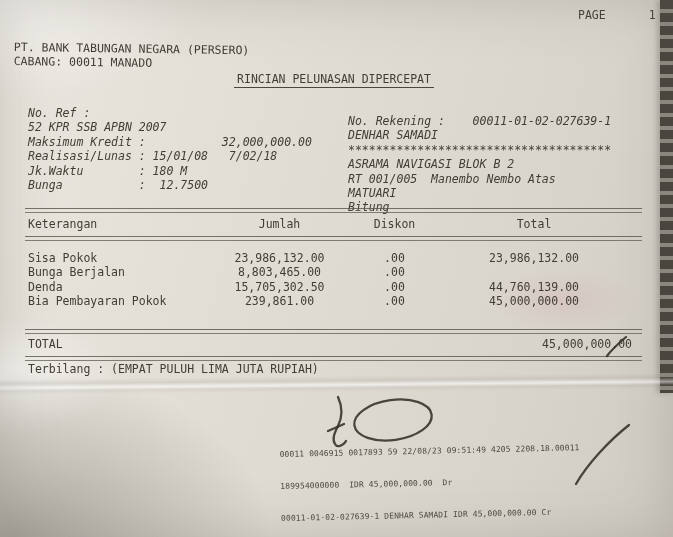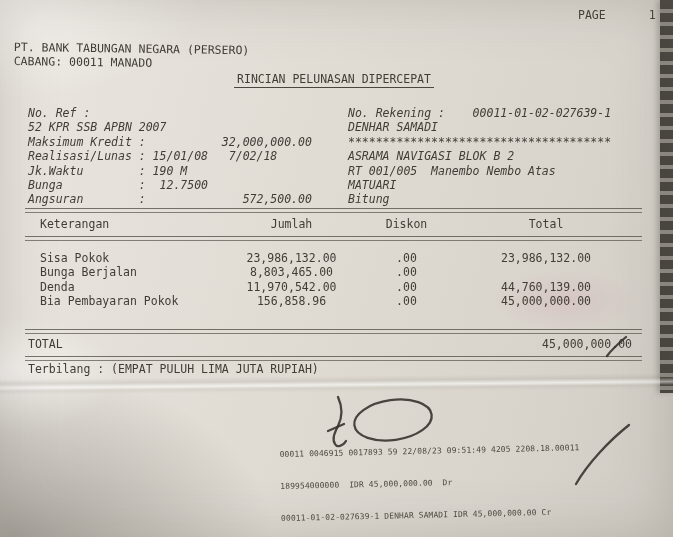--- a/index.html
+++ b/index.html
@@ -31,25 +31,25 @@
   }
   
   .doc{position:absolute;inset:0;font-size:11.5px;line-height:14.4px;color:#413d35;}
   .doc .pre{white-space:pre;}
   .page-line{position:absolute;left:578px;top:8px;display:flex;gap:43px;}
   .bank{position:absolute;left:14px;top:40px;transform:rotate(.8deg);transform-origin:left top;}
   .title-wrap{position:absolute;left:28px;top:72px;width:612px;text-align:center;}
   .title-wrap span{display:inline-block;border-bottom:1px solid #4a463e;padding:0 3px 1px;}
   .info{position:absolute;left:28px;top:106px;display:flex;font-style:italic;}
   .info .col-l{width:320px;}
-  .info .col-r{margin-top:0;}
+  .info .col-r{margin-top:8px;}
   .sep{position:absolute;left:25px;width:617px;height:3px;
        border-top:1px solid rgba(88,84,76,.8);border-bottom:1px solid rgba(88,84,76,.7);}
   .sep1{top:208px}.sep2{top:236px}.sep3{top:329px}.sep4{top:356px}
-  .thead,.trow{position:absolute;left:40px;width:577px;display:grid;
+  .thead,.trow{position:absolute;left:28px;width:577px;display:grid;
        grid-template-columns:205px 93px 137px 142px;}
   .thead{top:217px}
   .trow .num,.thead .num{text-align:center;}
   .r0{top:251px}.r1{top:265.4px}.r2{top:279.8px}.r3{top:294.2px}
   .total-row{position:absolute;left:28px;top:337px;width:604px;display:flex;justify-content:space-between;}
   .terbilang{position:absolute;left:28px;top:362px;}
   .stamp{
     position:absolute;left:279px;top:429px;transform:rotate(-1.3deg);transform-origin:left top;
     font-size:8px;line-height:10.6px;letter-spacing:.1px;color:#4e4941;white-space:pre;
   }
@@ -83,23 +83,22 @@
     <div class="title-wrap">
       <span>RINCIAN PELUNASAN DIPERCEPAT</span>
     </div>
 
     <div class="info">
       <div class="col-l">
         <div class="pre">No. Ref :</div>
         <div class="pre">52 KPR SSB APBN 2007</div>
         <div class="pre">Maksimum Kredit :           32,000,000.00</div>
         <div class="pre">Realisasi/Lunas : 15/01/08   7/02/18</div>
-        <div class="pre">Jk.Waktu        : 190 M</div>
+        <div class="pre">Jk.Waktu        : 180 M</div>
         <div class="pre">Bunga           :  12.7500</div>
-        <div class="pre">Angsuran        :              572,500.00</div>
       </div>
       <div class="col-r">
         <div class="pre">No. Rekening :    00011-01-02-027639-1</div>
         <div class="pre">DENHAR SAMADI</div>
         <div class="pre">**************************************</div>
         <div class="pre">ASRAMA NAVIGASI BLOK B 2</div>
         <div class="pre">RT 001/005  Manembo Nembo Atas</div>
         <div class="pre">MATUARI</div>
         <div class="pre">Bitung</div>
       </div>
@@ -122,27 +121,27 @@
       <div class="num">.00</div>
       <div class="num">23,986,132.00</div>
     </div>
     <div class="trow r1">
       <div>Bunga Berjalan</div>
       <div class="num">8,803,465.00</div>
       <div class="num">.00</div>
     </div>
     <div class="trow r2">
       <div>Denda</div>
-      <div class="num">11,970,542.00</div>
+      <div class="num">15,705,302.50</div>
       <div class="num">.00</div>
       <div class="num">44,760,139.00</div>
     </div>
     <div class="trow r3">
       <div>Bia Pembayaran Pokok</div>
-      <div class="num">156,858.96</div>
+      <div class="num">239,861.00</div>
       <div class="num">.00</div>
       <div class="num">45,000,000.00</div>
     </div>
 
     <div class="sep sep3"></div>
 
     <div class="total-row">
       <span>TOTAL</span>
       <span>45,000,000.00</span>
     </div>

